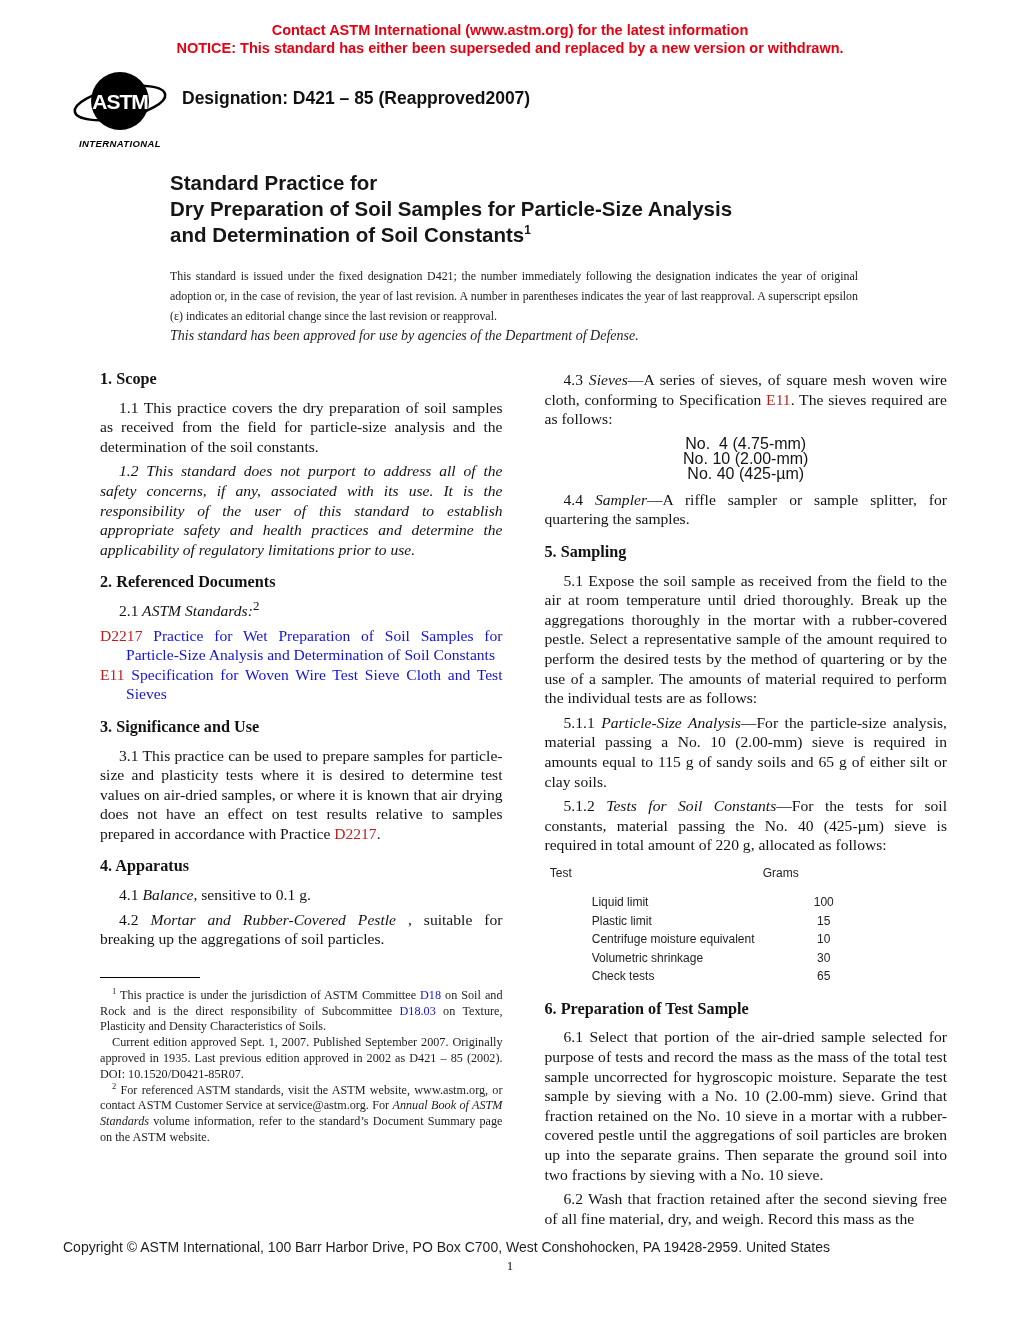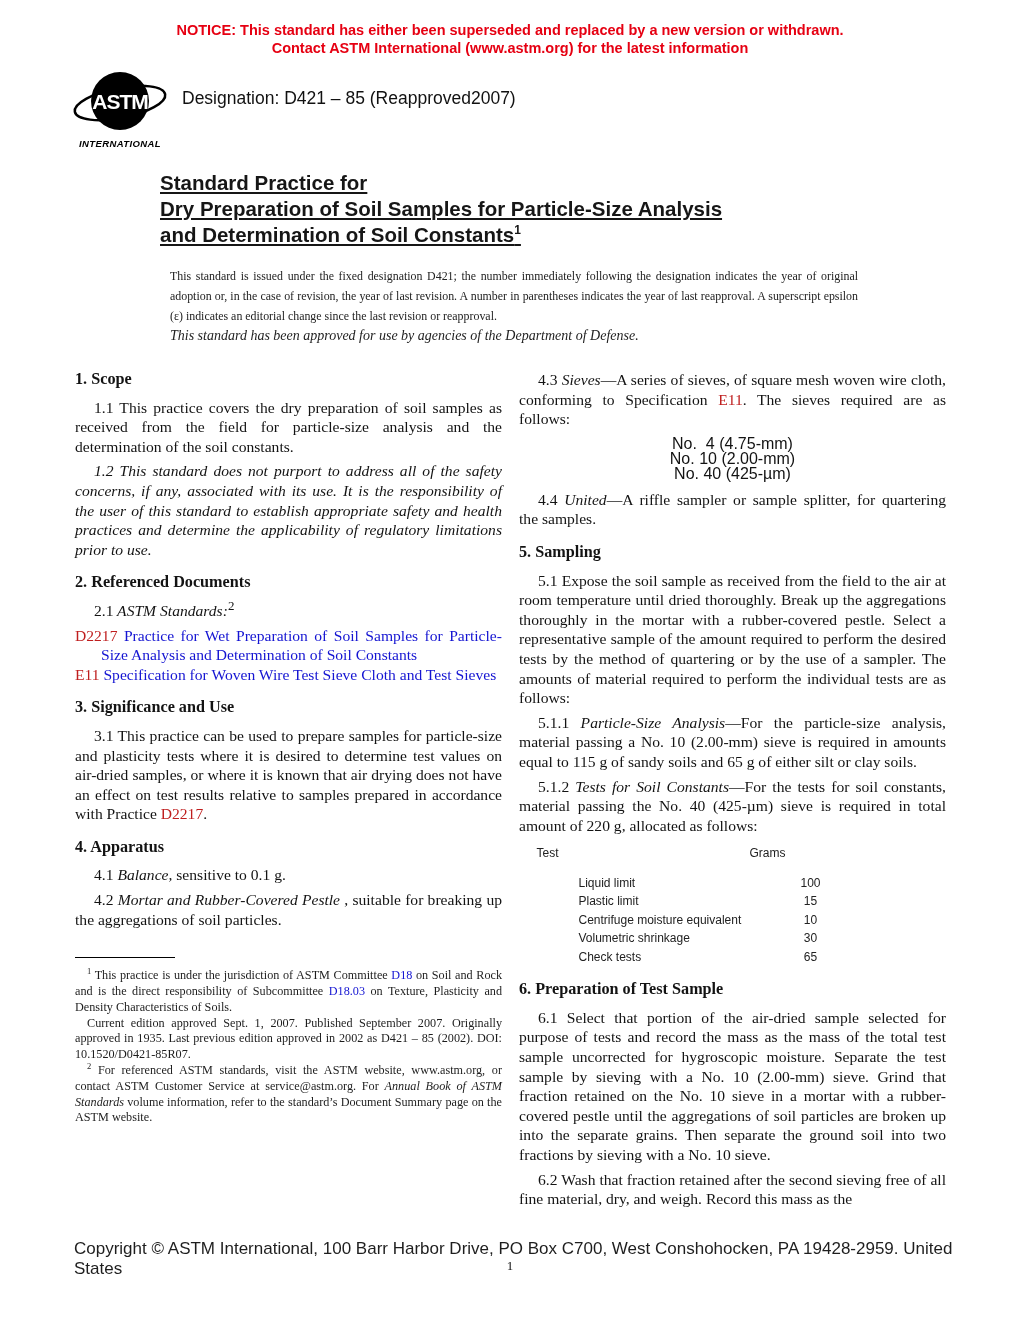--- a/index.html
+++ b/index.html
@@ -14,42 +14,42 @@
     font-size:14.5px;line-height:17.5px;color:#e60012;
   }
   
   .masthead{position:absolute;top:66px;left:70px;display:flex;align-items:flex-start;}
   .logo{width:100px;text-align:center;}
   .logo-sub{
     font-family:"Liberation Sans", sans-serif;font-weight:bold;font-style:italic;
     font-size:9.5px;letter-spacing:.4px;color:#000;margin-top:-4px;
   }
   .designation{
-    font-family:"Liberation Sans", sans-serif;font-weight:normal;font-size:17.5px;
+    font-family:"Liberation Sans", sans-serif;font-weight:bold;font-size:17.5px;
     margin:22px 0 0 12px;color:#111;
   }
   
   .title-block{
-    position:absolute;top:170px;left:160px;width:700px;
+    position:absolute;top:170px;left:170px;width:700px;
     font-family:"Liberation Sans", sans-serif;font-weight:bold;
-    font-size:20.5px;line-height:26px;color:#161616;text-decoration:underline;
+    font-size:20.5px;line-height:26px;color:#161616;
   }
   .title-block sup{font-size:12px;}
   
   .preamble{
     position:absolute;top:266px;left:170px;width:688px;
     font-size:11.9px;line-height:20px;text-align:justify;color:#222;
   }
   .dod{
     position:absolute;top:328px;left:170px;width:688px;
     font-size:14px;font-style:italic;color:#222;
   }
   
   .columns{position:absolute;top:370px;left:75px;width:872px;display:flex;gap:17px;}
-  .col{width:427px;font-size:15.6px;line-height:19.6px;text-align:justify;}
+  .col{width:427px;font-size:15.6px;line-height:19.6px;text-align:justify;margin-left:25px;}
   .sec-head{font-size:16.2px;font-weight:bold;margin:14px 0 8px;text-align:left;}
   .sec-head.first{margin-top:0;}
   .para{margin:0 0 5px;text-indent:19px;}
   .para:last-child{margin-bottom:0;}
   .it{font-style:italic;}
   .red-link{color:#bf1e1e;}
   .blue-link{color:#1414d2;}
   .ref-block{margin:0 0 5px;}
   .ref-item{padding-left:26px;text-indent:-26px;margin:0;text-align:justify;}
   
@@ -67,35 +67,35 @@
   .alloc-table th{font-weight:normal;padding:0 0 12px 0;}
   .alloc-table td.test-col{padding-left:42px;}
   .alloc-table td.grams-col{text-align:center;padding-right:58px;width:120px;}
   
   .fn-rule{width:100px;height:0;border-top:1.3px solid #000;margin:28px 0 10px;}
   .footnotes{font-size:12.2px;line-height:15.8px;text-align:justify;color:#1d1d1d;}
   .footnotes p{margin:0;text-indent:12px;}
   .footnotes sup{font-size:8.5px;}
   
   .copyright{
-    position:absolute;top:1239px;left:74px;width:900px;
-    font-family:"Liberation Sans", sans-serif;font-size:17px;color:#1e1e1e;
+    position:absolute;top:1239px;left:63px;width:900px;
+    font-family:"Liberation Sans", sans-serif;font-size:14px;color:#1e1e1e;
   }
   .page-num{
     position:absolute;top:1258px;left:0;width:100%;text-align:center;
     font-size:13px;color:#111;
   }
   sup{line-height:0;}
 </style>
 </head>
 <body>
 
 <div class="notice">
+  <div>Contact ASTM International (www.astm.org) for the latest information</div>
   <div>NOTICE: This standard has either been superseded and replaced by a new version or withdrawn.</div>
-  <div>Contact ASTM International (www.astm.org) for the latest information</div>
 </div>
 
 <div class="masthead">
   <div class="logo">
     <svg width="96" height="72" viewBox="0 0 96 72">
       <ellipse cx="48" cy="37" rx="46" ry="15" fill="none" stroke="#000" stroke-width="2.5" transform="rotate(-11 48 37)"></ellipse>
       <circle cx="48" cy="35" r="29" fill="#000"></circle>
       <text x="48" y="43" text-anchor="middle" fill="#fff" font-family="Liberation Sans, sans-serif" font-size="21" font-weight="bold" letter-spacing="-1">ASTM</text>
     </svg>
     <div class="logo-sub">INTERNATIONAL</div>
@@ -145,21 +145,21 @@
   <div class="col">
 
     <p class="para"><span>4.3</span><span class="it">  Sieves</span><span>—A series of sieves, of square mesh woven wire cloth, conforming to Specification </span><span class="red-link">E11</span><span>. The sieves required are as follows:</span></p>
 
     <div class="sieve-list">
       <div>No.  4 (4.75-mm)</div>
       <div>No. 10 (2.00-mm)</div>
       <div>No. 40 (425-µm)</div>
     </div>
 
-    <p class="para"><span>4.4</span><span class="it">  United</span><span>—A riffle sampler or sample splitter, for quartering the samples.</span></p>
+    <p class="para"><span>4.4</span><span class="it">  Sampler</span><span>—A riffle sampler or sample splitter, for quartering the samples.</span></p>
 
     <div class="sec-head">5.  Sampling</div>
     <p class="para"><span>5.1</span><span>  Expose the soil sample as received from the field to the air at room temperature until dried thoroughly. Break up the aggregations thoroughly in the mortar with a rubber-covered pestle. Select a representative sample of the amount required to perform the desired tests by the method of quartering or by the use of a sampler. The amounts of material required to perform the individual tests are as follows:</span></p>
     <p class="para"><span>5.1.1</span><span class="it">  Particle-Size Analysis</span><span>—For the particle-size analysis, material passing a No. 10 (2.00-mm) sieve is required in amounts equal to 115 g of sandy soils and 65 g of either silt or clay soils.</span></p>
     <p class="para"><span>5.1.2</span><span class="it">  Tests for Soil Constants</span><span>—For the tests for soil constants, material passing the No. 40 (425-µm) sieve is required in total amount of 220 g, allocated as follows:</span></p>
 
     <table class="alloc-table">
       <thead>
         <tr>
           <th>Test</th>

